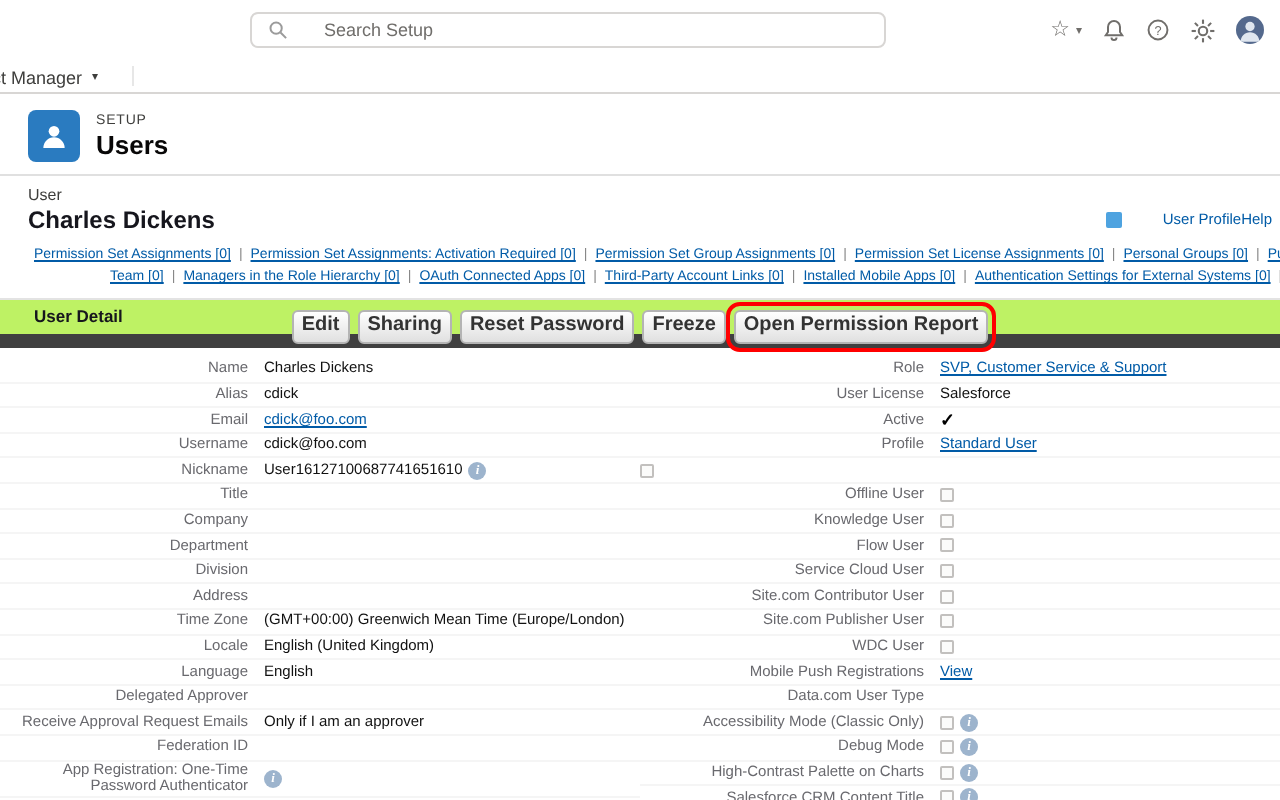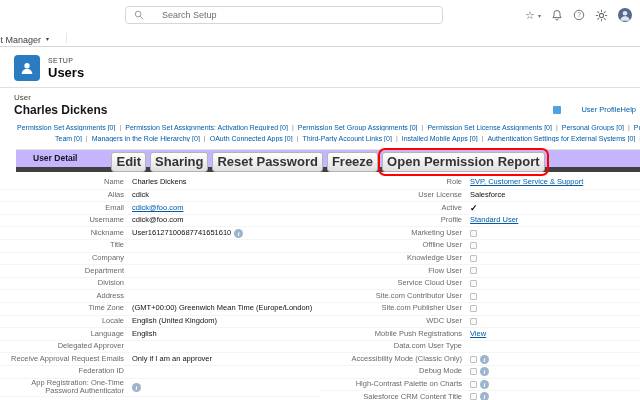--- a/index.html
+++ b/index.html
@@ -39,25 +39,25 @@
   .help{position:absolute;right:4px;top:14px;font-size:7.5px;color:var(--link,#015ba7);
         display:flex;align-items:center;gap:20px;text-decoration:none;cursor:pointer;}
   .hpicon{width:8px;height:8px;background:#4ea3e0;border-radius:1px;display:inline-block;}
 
   .rels{font-size:7px;white-space:nowrap;overflow:hidden;margin-top:7px;}
   #rel1{padding-left:17px;}
   #rel2{padding-left:55px;margin-top:4px;}
   .rlink{color:var(--link,#015ba7);text-decoration:underline;cursor:pointer;}
   .sep{color:#888;margin:0 4px;}
 
-  .dhead{position:relative;margin-top:7px;height:17px;background:#c4b5fd;
-         border-top:1px solid #e3e3e3;border-bottom:5px solid #404040;margin-left:16px;}
+  .dhead{position:relative;margin-top:7px;height:17px;background:#bef264;
+         border-top:1px solid #e3e3e3;border-bottom:7px solid #404040;}
   .dtitle{position:absolute;left:17px;top:0;line-height:17px;font-size:8.5px;font-weight:700;color:#16161d;}
   .btns{position:absolute;left:0;right:0;top:2px;text-align:center;}
-  .btn{display:inline-block;margin:0 2px;padding:2px 4px 3px;font-size:13px;font-weight:700;color:#333;
+  .btn{display:inline-block;margin:0 2px;padding:2px 4px 3px;font-size:10px;font-weight:700;color:#333;
        background:linear-gradient(#ffffff,#e0e0e0);border:1px solid #b4b4b4;border-radius:3px;
        font-family:inherit;line-height:1;cursor:pointer;}
   .btn.hl{outline:2px solid var(--hl,#ff0000);outline-offset:2px;}
 
   .dtable{display:flex;padding-top:5px;}
   .col{width:50%;}
   .drow{display:flex;align-items:center;min-height:11.6px;border-bottom:1px solid #f5f5f5;}
   .dlab{box-sizing:border-box;text-align:right;padding-right:8px;color:#69696e;font-size:7.5px;line-height:1.15;flex:none;}
   .col-left .dlab{width:132px;}
   .col-right .dlab{width:150px;}
@@ -269,21 +269,20 @@
                 <span class="check">✓</span>
               </div>
             </div>
             <div class="drow">
               <div class="dlab">Profile</div>
               <div class="dval">
                 <a class="vlink">Standard User</a>
               </div>
             </div>
             <div class="drow">
-              <div class="dlab">Marketing User</div>
               <div class="dval">
                 <span class="cbox"></span>
               </div>
             </div>
             <div class="drow">
               <div class="dlab">Offline User</div>
               <div class="dval">
                 <span class="cbox"></span>
               </div>
             </div>

